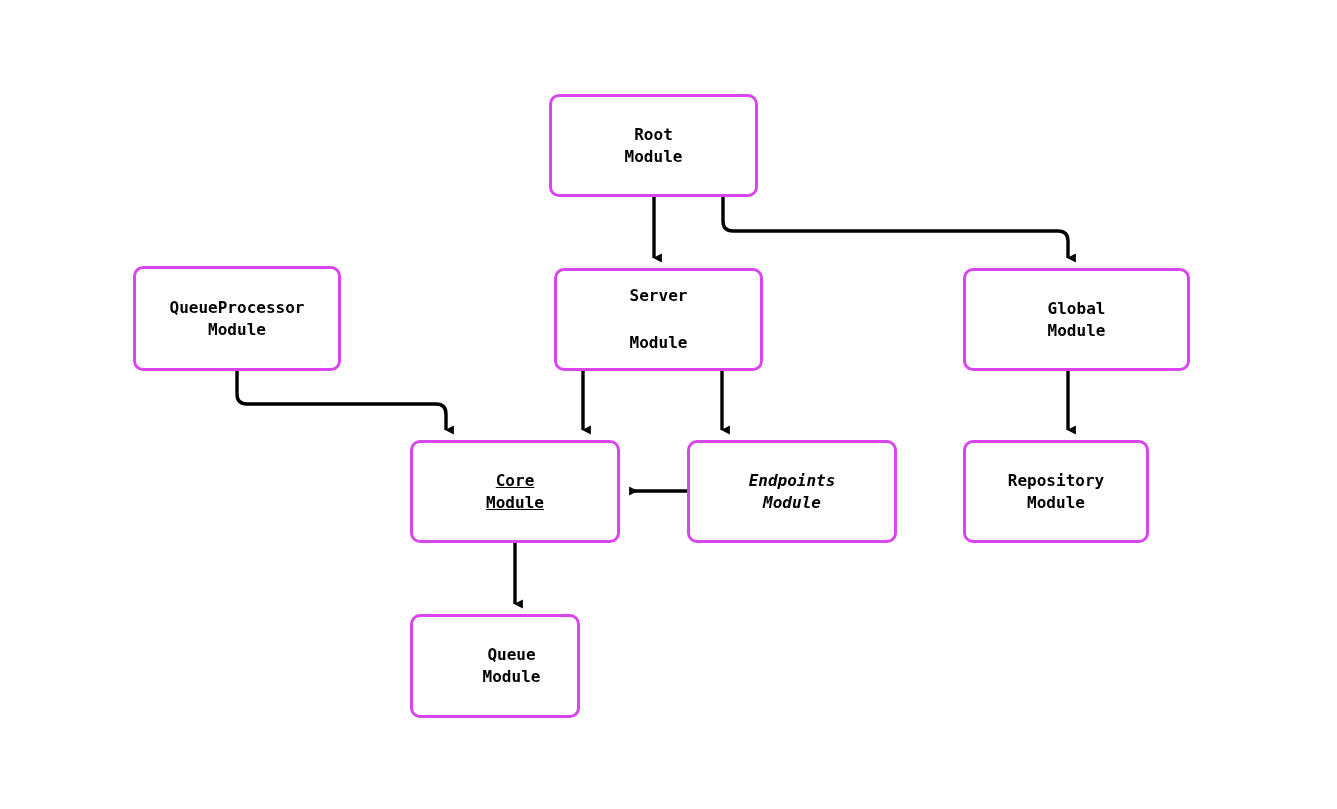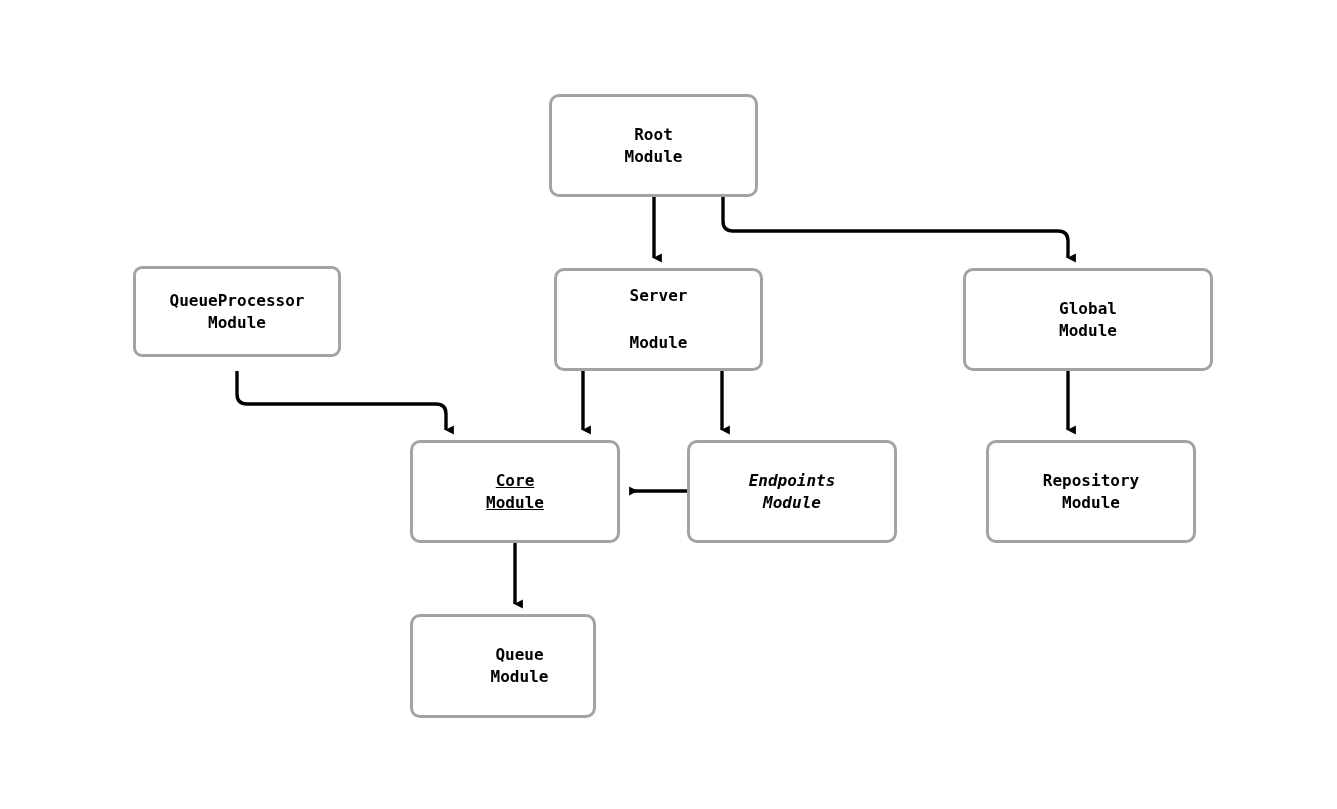--- a/index.html
+++ b/index.html
@@ -23,21 +23,21 @@
     position: absolute;
     left: 0;
     top: 0;
     width: 1337px;
     height: 809px;
   }
   .node {
     position: absolute;
     box-sizing: border-box;
     background: #ffffff;
-    border: 3px solid #a3a3a3;
+    border: 3px solid #d946ef;
     border-radius: 10px;
     display: flex;
     flex-direction: column;
     align-items: center;
     justify-content: center;
     text-align: center;
     z-index: 2;
   }
   .node-line {
     font-family: "DejaVu Sans Mono", "Liberation Mono", monospace;
@@ -83,48 +83,48 @@
       <path d="M 515 543 L 515 604" marker-end="url(#arrow-down)"></path>
 
     </g>
   </svg>
 
   <div class="node" style="left:549px; top:94px; width:209px; height:103px;">
     <div class="node-line">Root</div>
     <div class="node-line">Module</div>
   </div>
 
-  <div class="node" style="left:133px; top:266px; width:208px; height:91px;border-radius:9px;">
+  <div class="node" style="left:133px; top:266px; width:208px; height:105px;">
     <div class="node-line">QueueProcessor</div>
     <div class="node-line">Module</div>
   </div>
 
   <div class="node" style="left:554px; top:268px; width:209px; height:103px;gap:25px;">
     <div class="node-line">Server</div>
     <div class="node-line">Module</div>
   </div>
 
-  <div class="node" style="left:963px; top:268px; width:250px; height:103px;">
+  <div class="node" style="left:963px; top:268px; width:227px; height:103px;">
     <div class="node-line">Global</div>
     <div class="node-line">Module</div>
   </div>
 
   <div class="node" style="left:410px; top:440px; width:210px; height:103px;text-decoration:underline;">
     <div class="node-line">Core</div>
     <div class="node-line">Module</div>
   </div>
 
   <div class="node" style="left:687px; top:440px; width:210px; height:103px;font-style:italic;">
     <div class="node-line">Endpoints</div>
     <div class="node-line">Module</div>
   </div>
 
-  <div class="node" style="left:963px; top:440px; width:210px; height:103px;margin-left:23px;">
+  <div class="node" style="left:963px; top:440px; width:186px; height:103px;">
     <div class="node-line">Repository</div>
     <div class="node-line">Module</div>
   </div>
 
-  <div class="node" style="left:410px; top:614px; width:186px; height:104px;padding-left:33px;">
+  <div class="node" style="left:410px; top:614px; width:170px; height:104px;padding-left:33px;">
     <div class="node-line">Queue</div>
     <div class="node-line">Module</div>
   </div>
 
 </div>
 
 </body></html>

